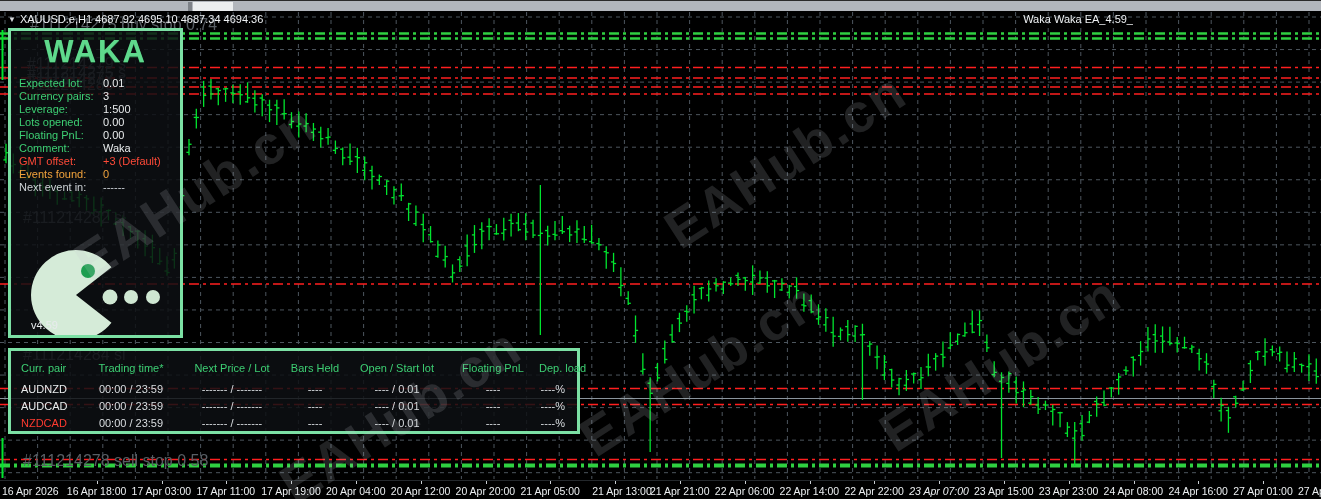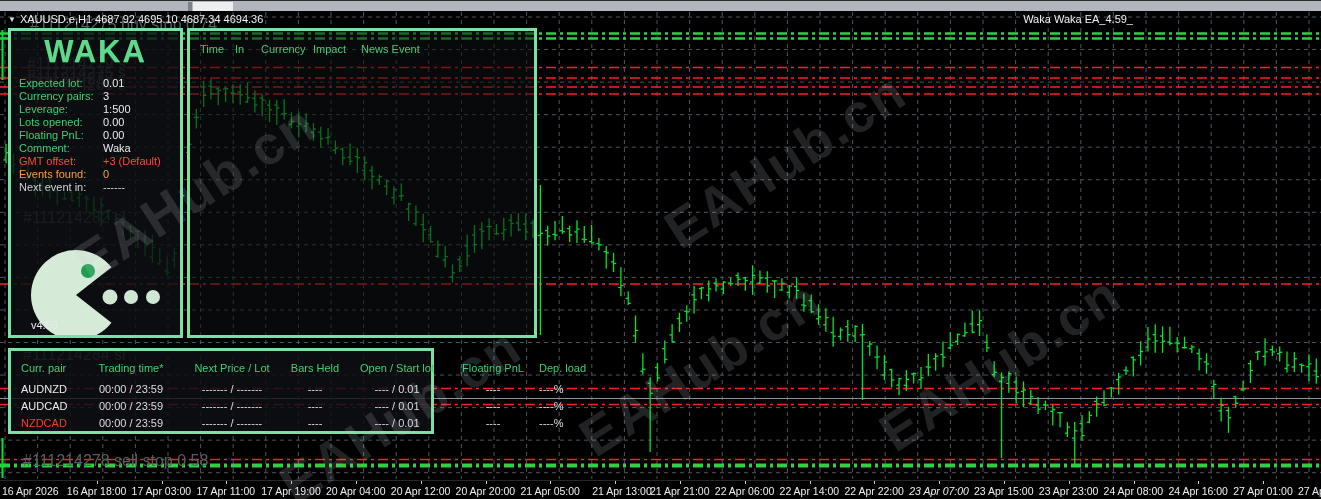--- a/index.html
+++ b/index.html
@@ -18,21 +18,21 @@
   
   .ghost{position:absolute;color:#585e64;font-size:16px;white-space:nowrap;z-index:2;}
   
   .wm{position:absolute;z-index:40;transform:translate(-50%,-50%) rotate(-33deg);
       font-size:54px;font-weight:bold;letter-spacing:2px;color:rgba(198,203,208,0.17);
       white-space:nowrap;pointer-events:none;}
   
   .panel{position:absolute;border:3px solid #7ce0a4;box-sizing:border-box;z-index:10;}
   .p-left{left:8px;top:28px;width:175px;height:310px;background:rgba(13,16,19,0.84);}
   .p-news{left:187px;top:28px;width:350px;height:310px;background:rgba(13,16,19,0.55);}
-  .p-table{left:8px;top:348px;width:426px;height:86px;background:rgba(13,16,19,0.84);}
+  .p-table{left:8px;top:348px;width:572px;height:86px;background:rgba(13,16,19,0.84);}
   
   .logo{margin-top:3px;text-align:center;font-size:31px;font-weight:900;letter-spacing:2px;color:#5fd98c;
         text-shadow:0 1px 0 #1d5c36;}
   .logosub{margin-top:-2px;text-align:center;font-size:15px;font-weight:bold;letter-spacing:6px;color:#f2f4f5;}
   .inforows{margin:7px 0 0 8px;position:relative;z-index:3;}
   .irow{height:13px;font-size:11px;line-height:13px;white-space:nowrap;}
   .irow .lbl{display:inline-block;width:84px;}
   .alert{margin:0 0 0 8px;font-size:11px;position:relative;z-index:3;white-space:nowrap;}
   .pacsvg{position:absolute;left:0;top:0;z-index:1;}
   .ver{position:absolute;left:20px;bottom:4px;font-size:11px;color:#e8ebed;z-index:3;}
@@ -708,29 +708,20 @@
         <div class="irow"><span class="lbl" style="color:#3dcf73">Lots opened:</span><span style="color:#e9eced">0.00</span></div>
         <div class="irow"><span class="lbl" style="color:#3dcf73">Floating PnL:</span><span style="color:#e9eced">0.00</span></div>
         <div class="irow"><span class="lbl" style="color:#3dcf73">Comment:</span><span style="color:#e9eced">Waka</span></div>
         <div class="irow"><span class="lbl" style="color:#ff4a38">GMT offset:</span><span style="color:#ff4a38">+3 (Default)</span></div>
         <div class="irow"><span class="lbl" style="color:#f2a33c">Events found:</span><span style="color:#f2a33c">0</span></div>
         <div class="irow"><span class="lbl" style="color:#ced3d7">Next event in:</span><span style="color:#ced3d7">------</span></div>
       </div>
     <div class="ver">v4.59</div>
   </div>
 
-  <div class="panel p-news">
-    <div class="newshead" id="newshead">
-        <span style="left: 10px;">Time</span>
-        <span style="left: 45px;">In</span>
-        <span style="left: 71px;">Currency</span>
-        <span style="left: 123px;">Impact</span>
-        <span style="left: 171px;">News Event</span>
-      </div>
-  </div>
 
   <div class="panel p-table">
     <div class="tgrid thead" id="thead">
         <span>Curr. pair</span>
         <span>Trading time*</span>
         <span>Next Price / Lot</span>
         <span>Bars Held</span>
         <span>Open / Start lot</span>
         <span>Floating PnL</span>
         <span>Dep. load</span>

